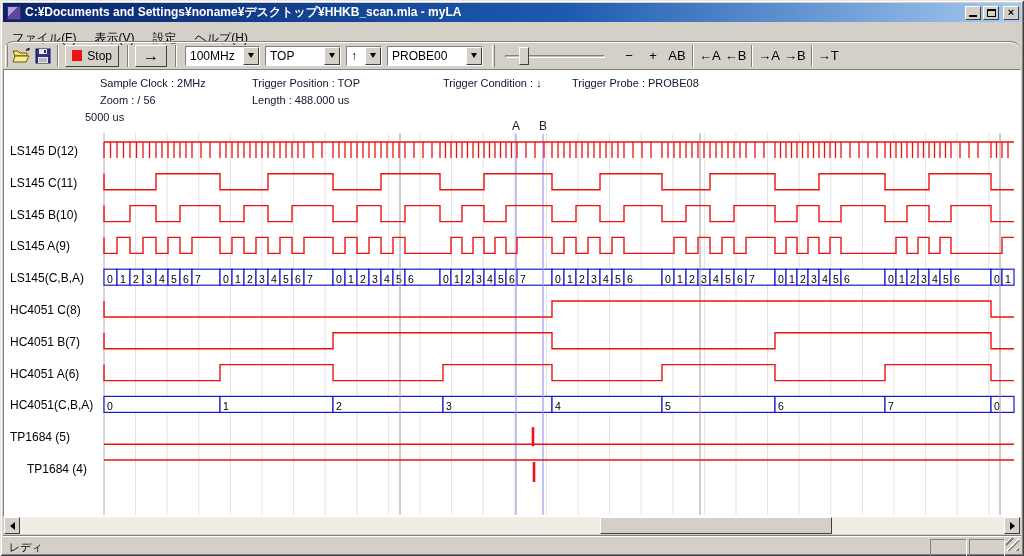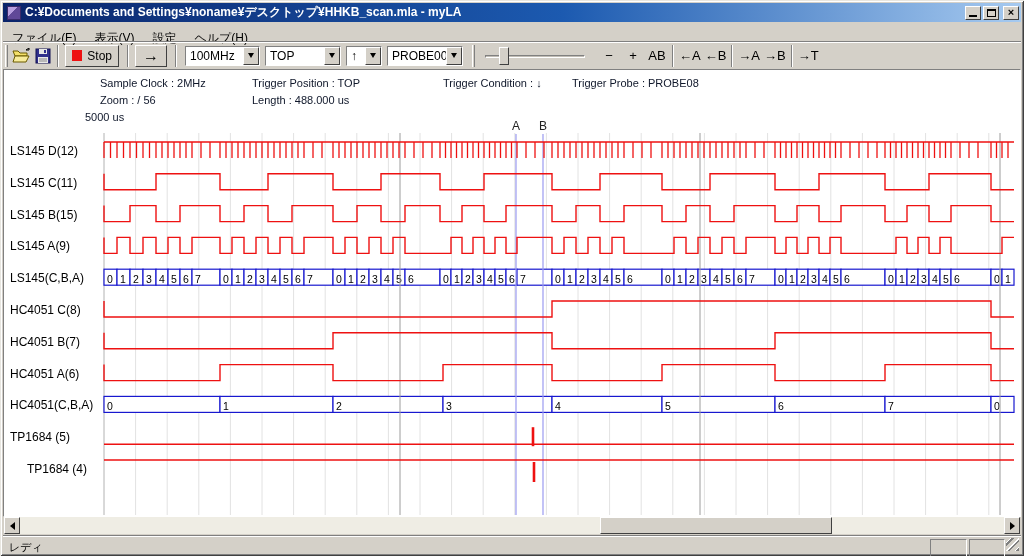--- a/index.html
+++ b/index.html
@@ -16,21 +16,21 @@
   .winbtns{margin-left:auto;display:flex;gap:2px;}
   .winbtn{width:16px;height:14px;background:#d4d0c8;border:1px solid;border-color:#fff #404040 #404040 #fff;
     display:flex;align-items:center;justify-content:center;font-size:11px;font-weight:bold;line-height:1;}
   .glyph-min{width:8px;height:2px;background:#000;margin-top:7px;}
   .glyph-max{width:9px;height:8px;border:1px solid #000;border-top-width:2px;}
   
   .menubar{position:absolute;left:3px;top:22px;right:3px;height:32px;display:flex;align-items:center;font-size:12px;}
   .menuitem{padding:2px 9px;white-space:nowrap;}
   
   .toolbar{position:absolute;left:3px;top:41px;right:3px;height:28px;display:flex;align-items:center;
-    border-top:1px solid #808080;box-shadow:inset 0 1px 0 #fff;}
+    border-top:1px solid #808080;box-shadow:inset 0 1px 0 #fff;border-radius:11px;}
   .tsep{width:2px;height:22px;border-left:1px solid #808080;border-right:1px solid #fff;margin:0 3px;}
   .tgrip{width:3px;height:22px;border-left:1px solid #fff;border-right:1px solid #808080;margin:0 2px 0 2px;}
   .ibtn{width:22px;height:22px;display:flex;align-items:center;justify-content:center;}
   .tbtn{height:22px;background:#d4d0c8;border:1px solid;border-color:#fff #404040 #404040 #fff;
     display:flex;align-items:center;justify-content:center;font-size:12px;padding:0 6px;gap:5px;}
   .flatbtn{height:22px;min-width:24px;display:flex;align-items:center;justify-content:center;
     font-size:13px;color:#000;padding:0 2px;}
   .stopsq{width:11px;height:11px;background:#ee1111;display:inline-block;}
   .runarrow{font-size:16px;font-weight:bold;}
   .combo{height:20px;display:flex;border:1px solid;border-color:#808080 #fff #fff #808080;background:#fff;margin-left:5px;}
@@ -135,21 +135,21 @@
       <span class="cbtn">
           <span class="darr"></span>
         </span>
     </div>
     <div class="combo" style="width:36px">
       <span class="cval">↑</span>
       <span class="cbtn">
           <span class="darr"></span>
         </span>
     </div>
-    <div class="combo" style="width:76px">
+    <div class="combo" style="width:96px">
       <span class="cval">PROBE00</span>
       <span class="cbtn">
           <span class="darr"></span>
         </span>
     </div>
     <div class="tgrip" style="margin-left:9px"></div>
     <div class="slider">
       <div class="slidertrack"></div>
       <div class="sliderhandle"></div>
     </div>
@@ -172,21 +172,21 @@
   <div class="itext" style="left:100px;top:94px">Zoom : /  56</div>
   <div class="itext" style="left:252px;top:77px">Trigger Position : TOP</div>
   <div class="itext" style="left:252px;top:94px">Length : 488.000 us</div>
   <div class="itext" style="left:443px;top:77px">Trigger Condition : ↓</div>
   <div class="itext" style="left:572px;top:77px">Trigger Probe : PROBE08</div>
   <div class="itext" style="left:85px;top:111px">5000 us</div>
 
   <div>
       <div class="chlabel" style="top: 144px;">LS145 D(12)</div>
       <div class="chlabel" style="top: 175.8px;">LS145 C(11)</div>
-      <div class="chlabel" style="top: 207.6px;">LS145 B(15)</div>
+      <div class="chlabel" style="top: 207.6px;">LS145 B(10)</div>
       <div class="chlabel" style="top: 239.4px;">LS145 A(9)</div>
       <div class="chlabel" style="top: 271.2px;">LS145(C,B,A)</div>
       <div class="chlabel" style="top: 303px;">HC4051 C(8)</div>
       <div class="chlabel" style="top: 334.8px;">HC4051 B(7)</div>
       <div class="chlabel" style="top: 366.6px;">HC4051 A(6)</div>
       <div class="chlabel" style="top: 398.4px;">HC4051(C,B,A)</div>
       <div class="chlabel" style="top: 430.2px;">TP1684 (5)</div>
       <div class="chlabel" style="top: 462px; margin-left: 17px;">TP1684 (4)</div>
     </div>
 

